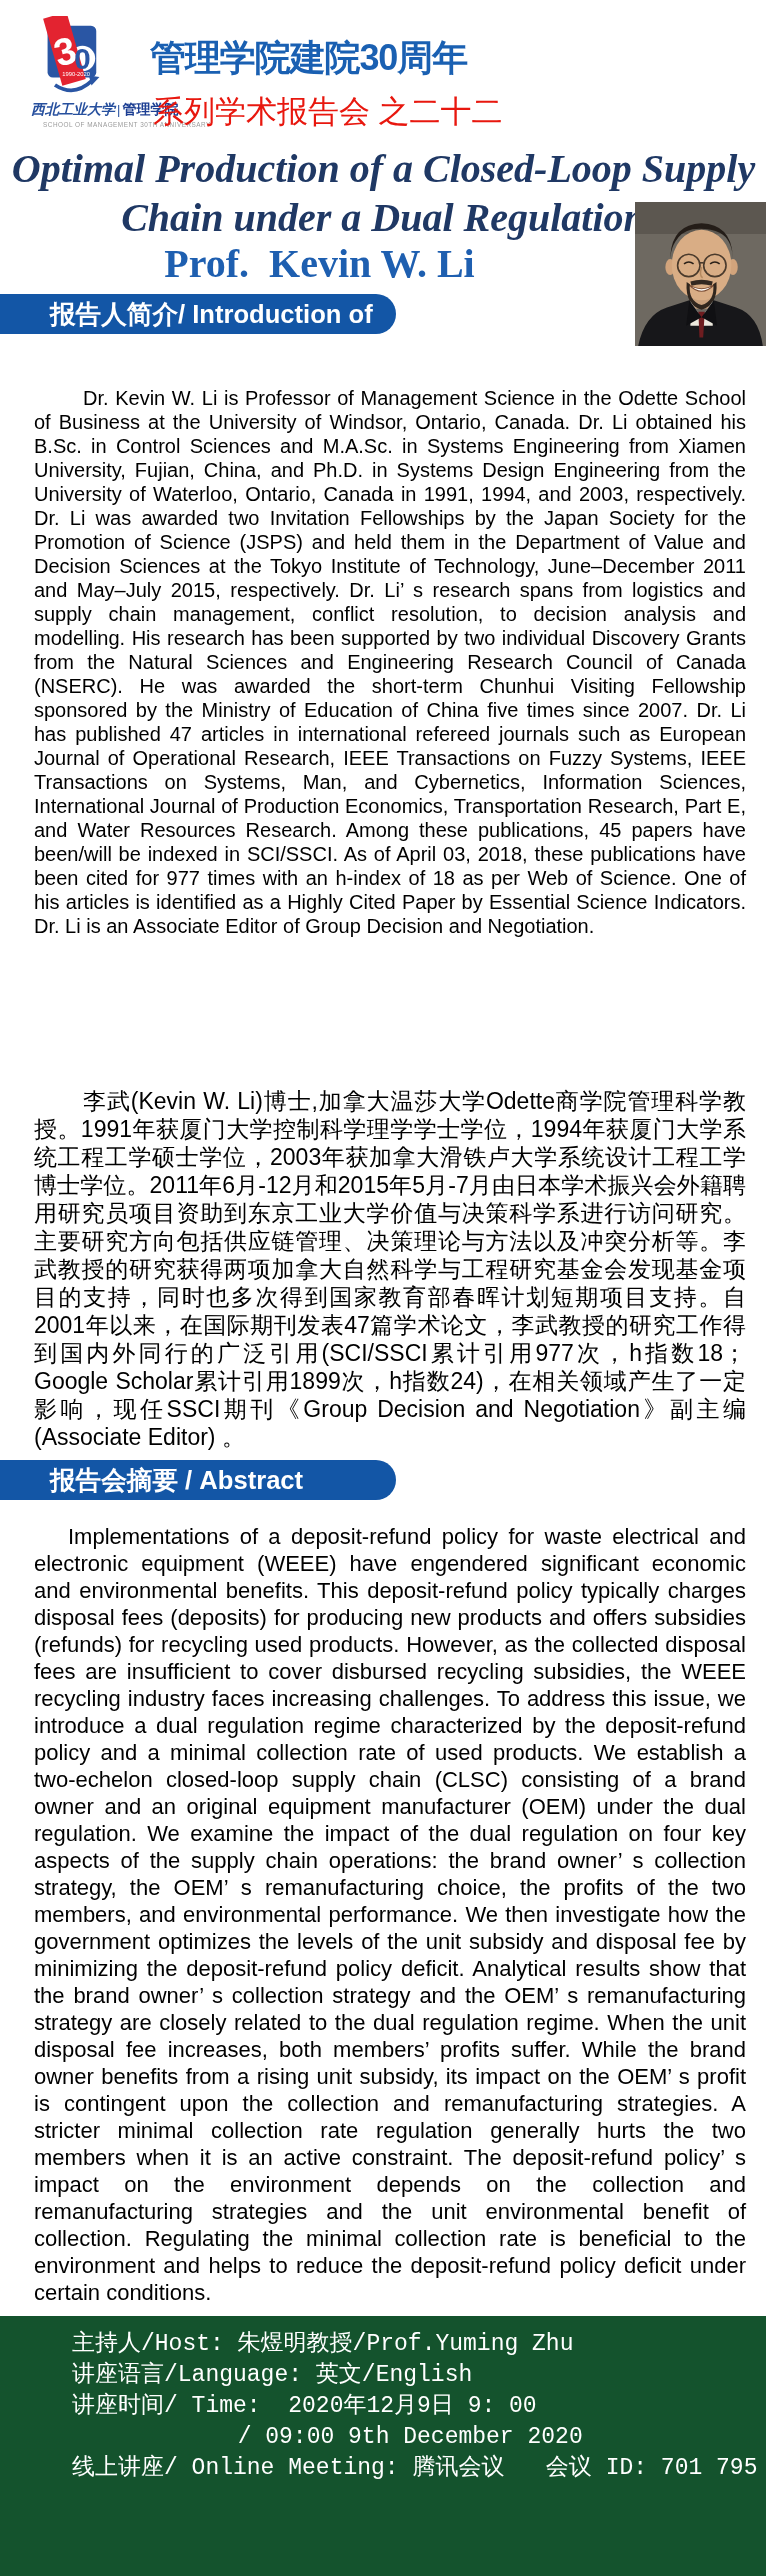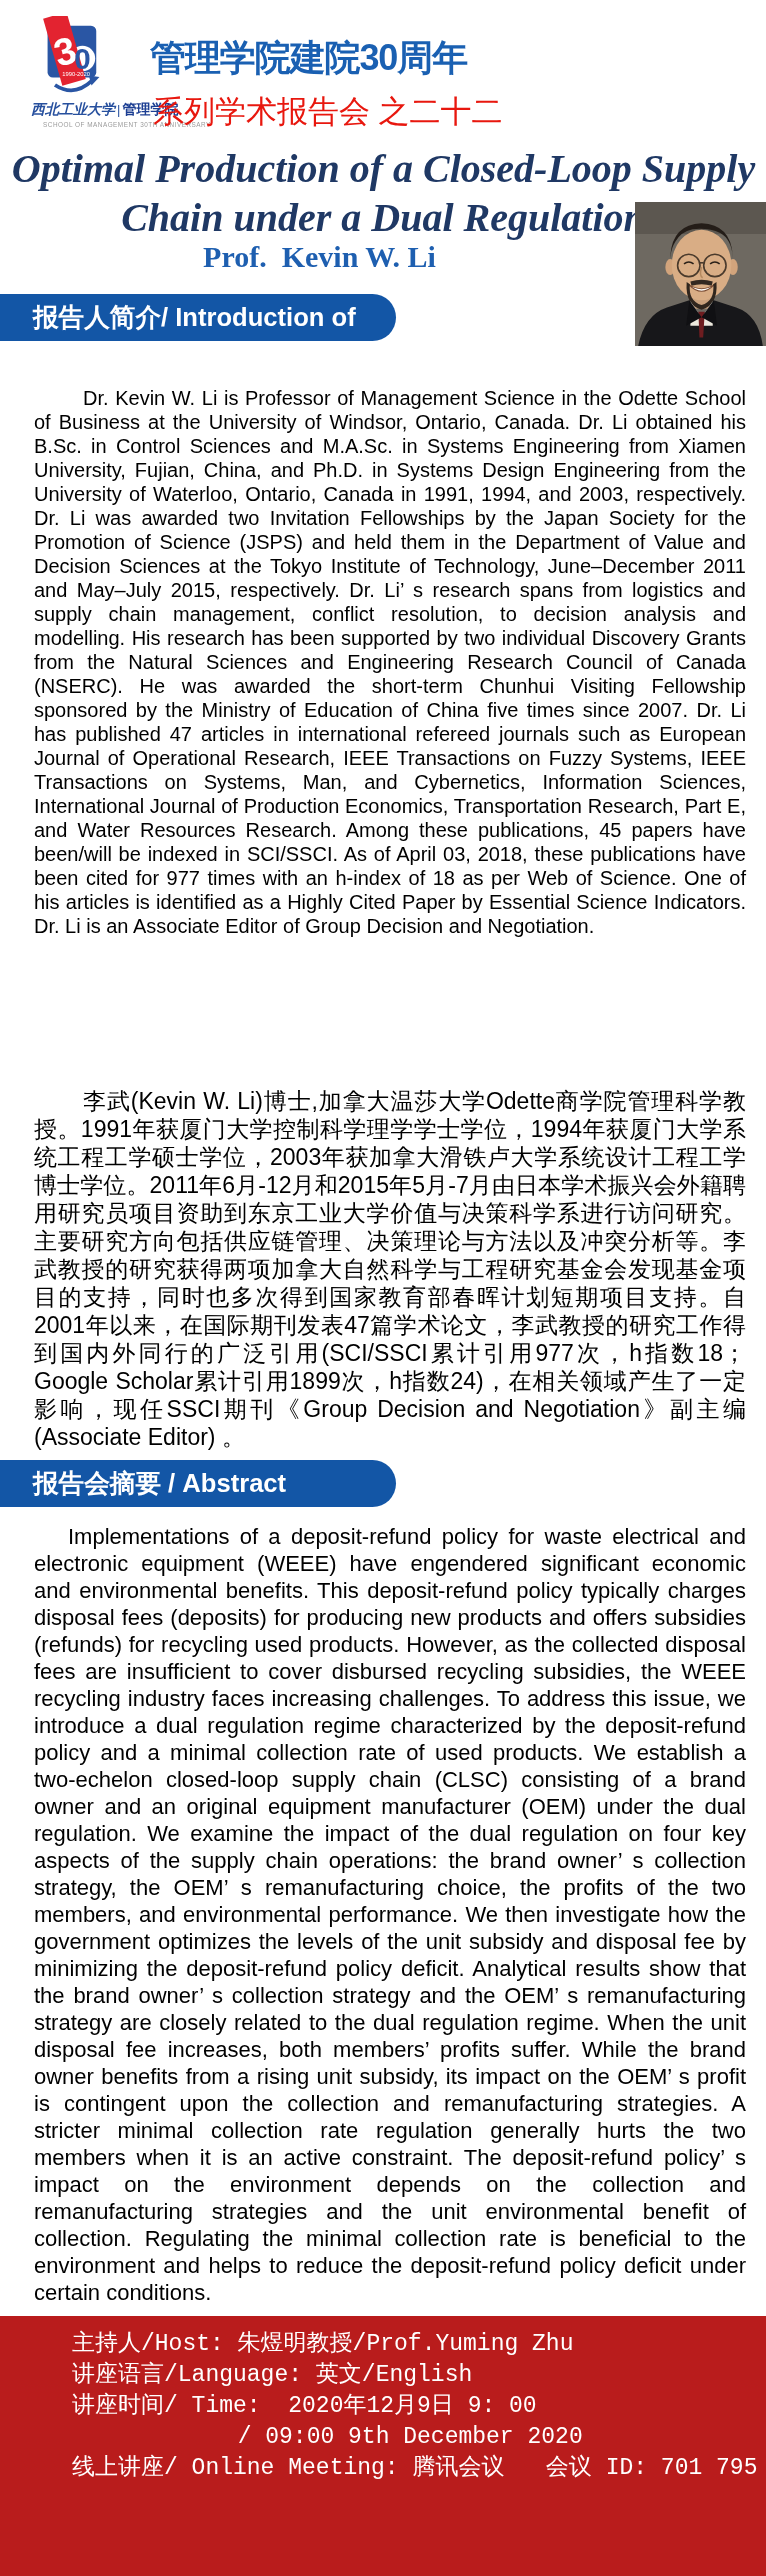--- a/index.html
+++ b/index.html
@@ -19,38 +19,38 @@
     letter-spacing:-1.1px;white-space:nowrap;}
   .head-red{position:absolute;left:153px;top:91px;font-size:31px;color:#e8170e;white-space:pre;}
   
   .title-line{position:absolute;left:0;width:767px;text-align:center;
     font-family:"Liberation Serif","DejaVu Serif",serif;font-style:italic;font-weight:bold;
     font-size:40px;color:#1f3864;white-space:nowrap;}
   .title-l1{top:145px;}
   .title-l2{top:194px;}
   .speaker{position:absolute;left:0;top:240px;width:639px;text-align:center;
     font-family:"Liberation Serif","DejaVu Serif",serif;font-weight:bold;
-    font-size:30px;color:#1e5fb0;white-space:pre;}
+    font-size:40px;color:#1e5fb0;white-space:pre;}
   .photo{position:absolute;left:635px;top:202px;width:131px;height:144px;}
   .photo svg{display:block;width:100%;height:100%;}
   
-  .banner{position:absolute;left:0;width:396px;height:47px;background:#1356a6;color:#fff;
+  .banner{position:absolute;left:0;width:396px;height:40px;background:#1356a6;color:#fff;
     border-radius:0 23.4px 23.4px 0;display:flex;align-items:center;box-sizing:border-box;
-    padding-left:33px;font-size:25.6px;font-weight:600;white-space:nowrap;}
+    padding-left:50px;font-size:25.6px;font-weight:600;white-space:nowrap;}
   .banner-intro{top:294px;}
   .banner-abstract{top:1432px;margin-top:28px;}
   
   .bio-en{position:absolute;left:34px;top:366px;width:712px;font-size:20px;line-height:24px;
     text-align:justify;text-indent:49px;}
   .bio-cn{position:absolute;left:34px;top:1064px;width:712px;font-size:23px;line-height:28px;
     text-align:justify;text-indent:49px;}
   .abstract-text{position:absolute;left:34px;top:1501px;width:712px;font-size:22px;line-height:27px;
     text-align:justify;text-indent:34px;}
   
-  .footer{position:absolute;left:0;top:2316px;width:767px;height:260px;background:#b91c1c;
+  .footer{position:absolute;left:0;top:2316px;width:767px;height:260px;background:#14532d;
     box-sizing:border-box;padding:12.8px 0 0 72px;}
   .footer-line{white-space:pre;color:#ffffff;font-size:23px;line-height:31px;
     font-family:"Liberation Mono","DejaVu Sans Mono",monospace;}
 </style>
 </head>
 <body>
 
 <div class="page">
 
   <div class="logo-mark">

